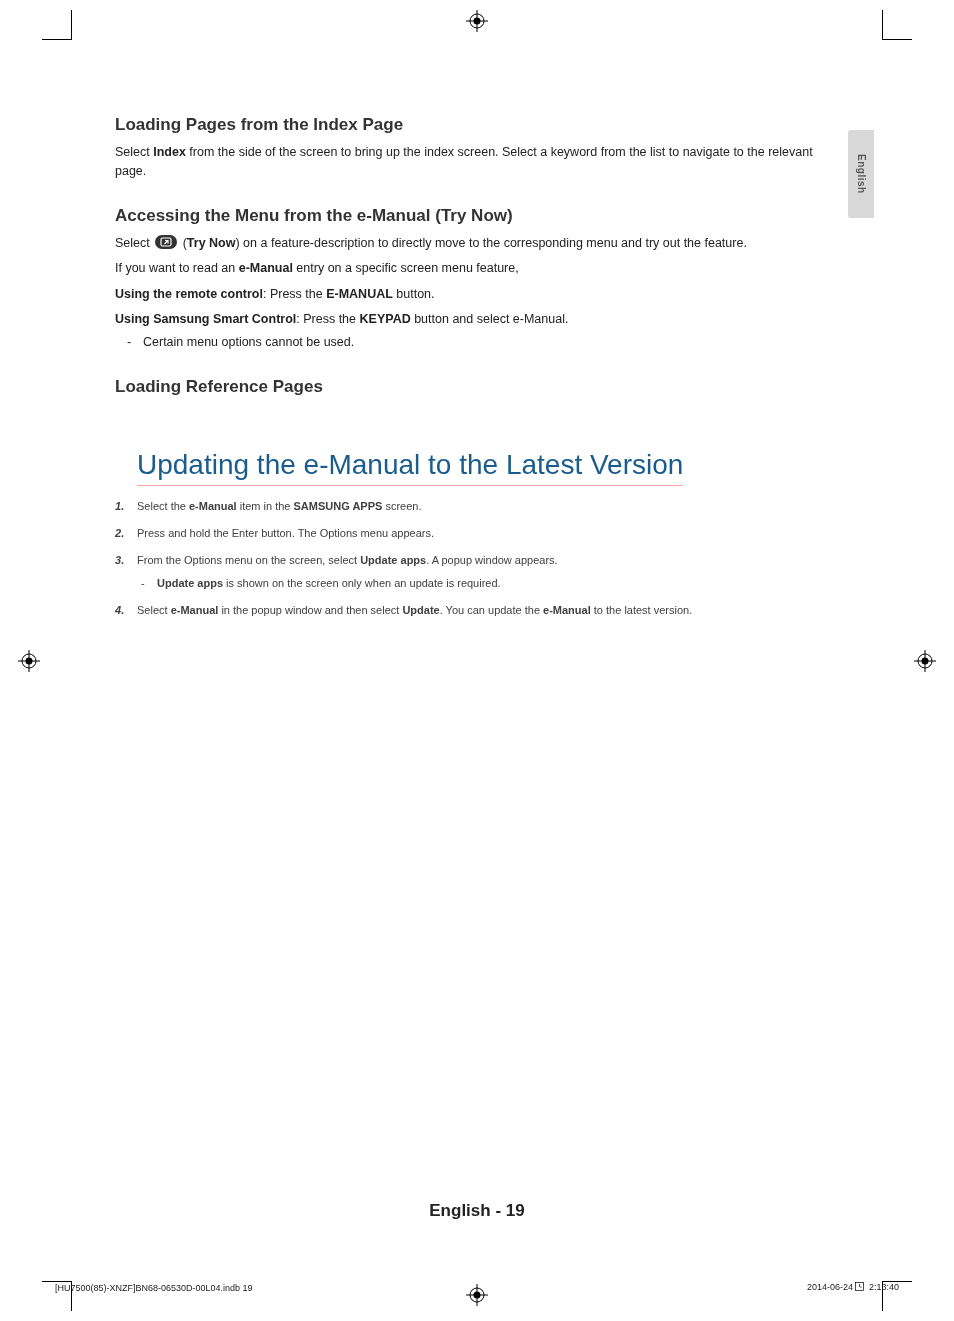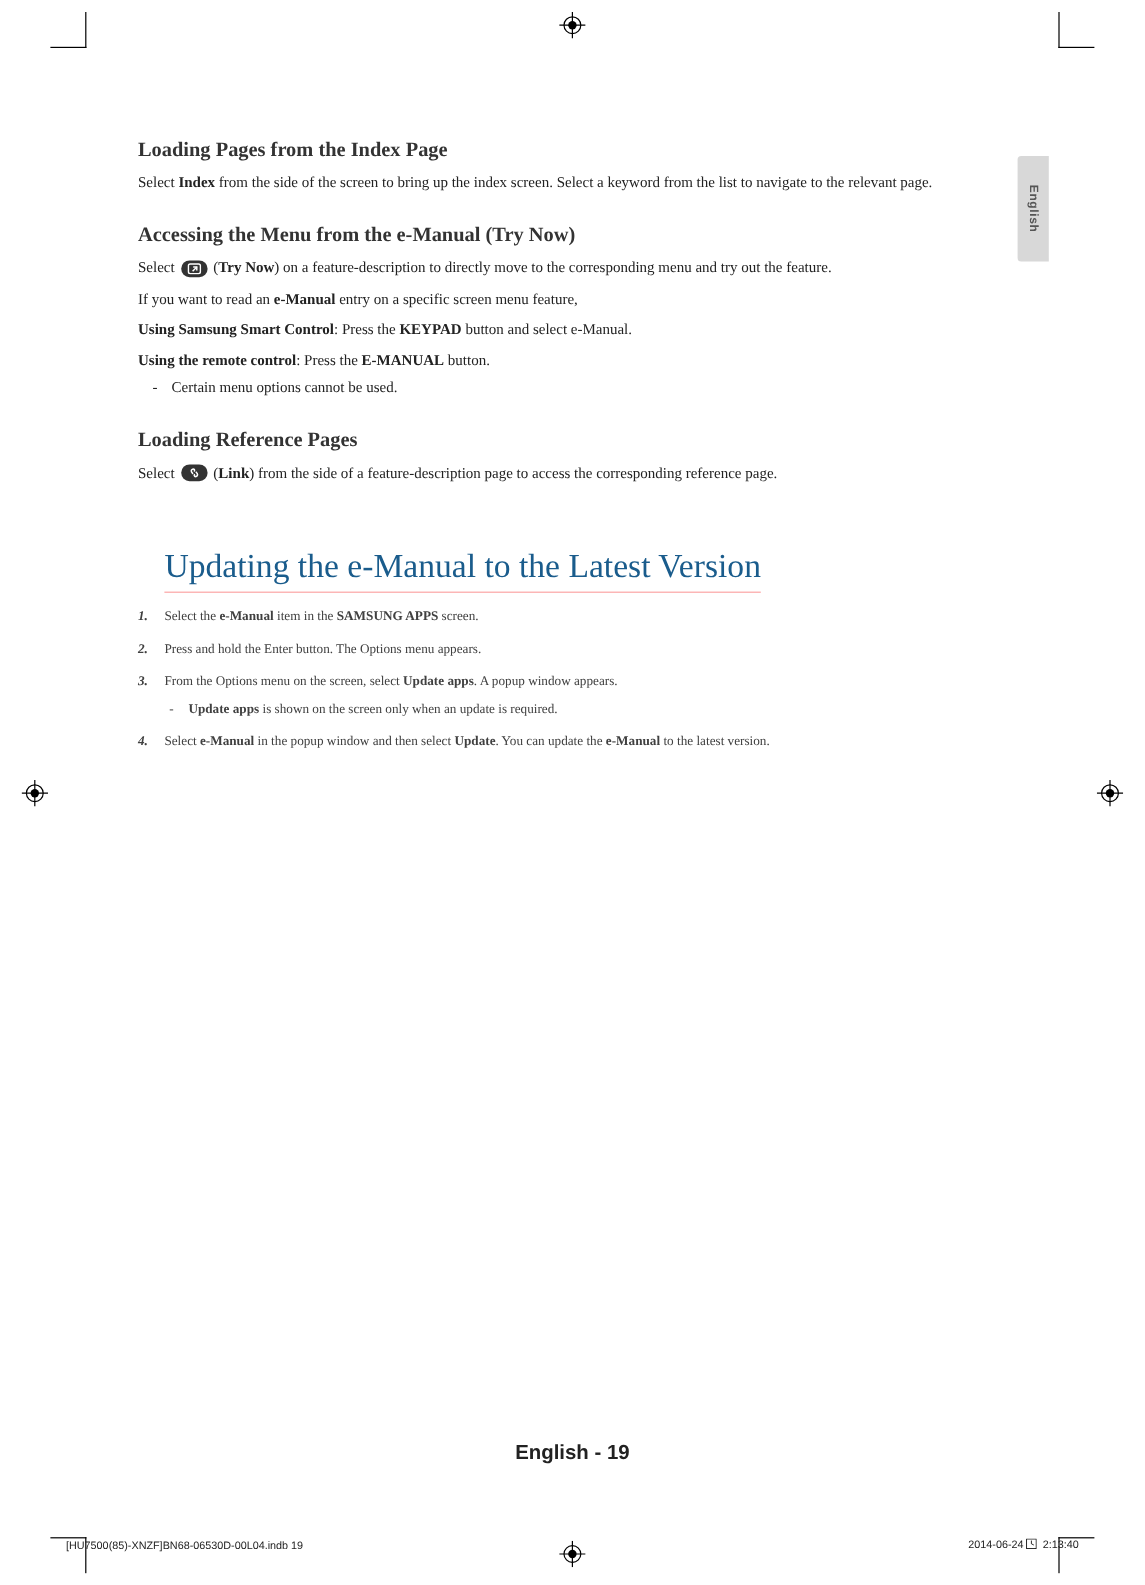--- a/index.html
+++ b/index.html
@@ -18,21 +18,20 @@
     .reg-mark { position: absolute; width: 22px; height: 22px; }
     .reg-top { top: 10px; left: 50%; transform: translateX(-50%); }
     .reg-bottom { bottom: 15px; left: 50%; transform: translateX(-50%); }
     .reg-left { top: 50%; left: 18px; transform: translateY(-50%); }
     .reg-right { top: 50%; right: 18px; transform: translateY(-50%); }
     .content {
       position: absolute;
       top: 115px;
       left: 115px;
       width: 720px;
-      font-family: Liberation Serif, serif;
     }
     .lang-tab {
       position: absolute;
       top: 130px;
       right: 80px;
       width: 26px;
       height: 88px;
       background: #d8d8d8;
       display: flex;
       align-items: center;
@@ -227,40 +226,32 @@
             <rect x="1" y="1" width="10" height="8" rx="1.5" fill="none" stroke="#fff" stroke-width="1.2"></rect>
             <path d="M5 3.5 L8 3.5 L8 6.5" fill="none" stroke="#fff" stroke-width="1.2"></path>
             <path d="M8 3.5 L4.5 7" stroke="#fff" stroke-width="1.2"></path>
           </svg>
         </span><span> (</span><span class="b">Try Now</span><span>) on a feature-description to directly move to the corresponding menu and try out the feature.</span>
     </p>
     <p class="body" style="margin-top:6px;">
       <span>If you want to read an </span><span class="b">e-Manual</span><span> entry on a specific screen menu feature,</span>
     </p>
     <p class="body" style="margin-top:6px;">
+      <span class="b">Using the remote control</span><span>: Press the </span><span class="b">E-MANUAL</span><span> button.</span>
+    </p>
+    <p class="body" style="margin-top:6px;">
       <span class="b">Using Samsung Smart Control</span><span>: Press the </span><span class="b">KEYPAD</span><span> button and select e-Manual.</span>
-    </p>
-    <p class="body" style="margin-top:6px;">
-      <span class="b">Using the remote control</span><span>: Press the </span><span class="b">E-MANUAL</span><span> button.</span>
     </p>
     <div class="bullet-note">
       <span>Certain menu options cannot be used.</span>
     </div>
   </div>
 
   <div class="sect">
     <h2 class="section-heading">Loading Reference Pages</h2>
-    <p class="body">
-      <span>Select </span><span class="icon-pill">
-          <svg width="12" height="10" viewBox="0 0 12 10">
-            <path d="M4.5 5.5 C3 4 3 2.5 4.5 2 C5.5 1.5 6.5 2.5 6 3.5" fill="none" stroke="#fff" stroke-width="1.3" stroke-linecap="round"></path>
-            <path d="M7.5 4.5 C9 6 9 7.5 7.5 8 C6.5 8.5 5.5 7.5 6 6.5" fill="none" stroke="#fff" stroke-width="1.3" stroke-linecap="round"></path>
-          </svg>
-        </span><span> (</span><span class="b">Link</span><span>) from the side of a feature-description page to access the corresponding reference page.</span>
-    </p>
   </div>
 
   <div class="sect">
     <h1 class="main-heading">Updating the e-Manual to the Latest Version</h1>
     <ol class="numlist">
       <li>
         <span>Select the </span><span class="b">e-Manual</span><span> item in the </span><span class="b">SAMSUNG APPS</span><span> screen.</span>
       </li>
       <li>
         <span>Press and hold the Enter button. The Options menu appears.</span>

